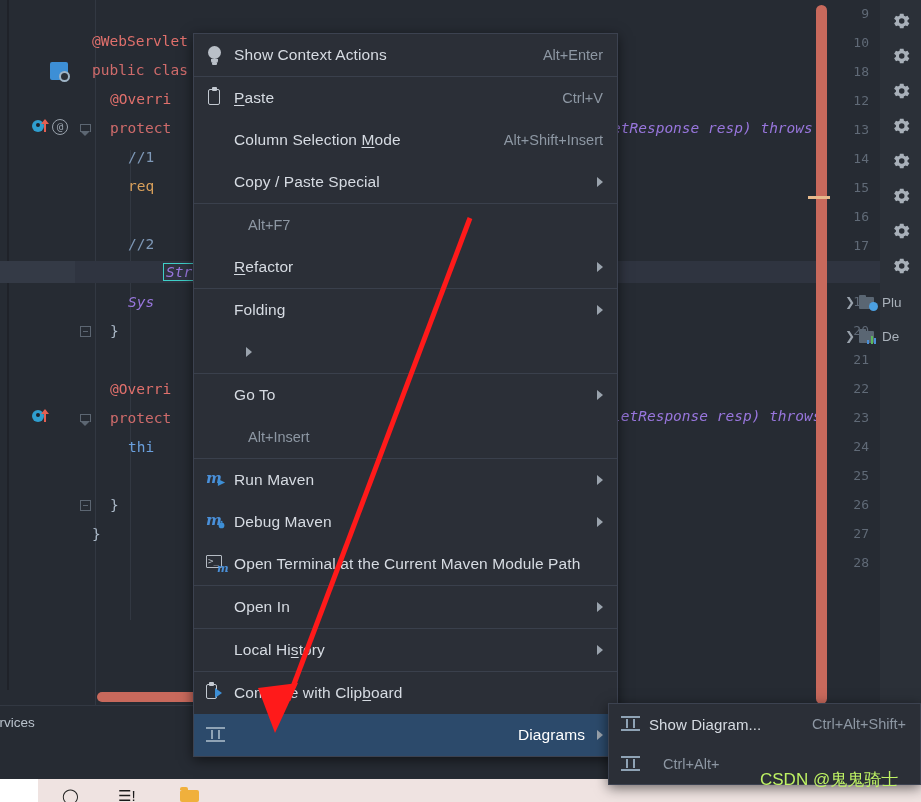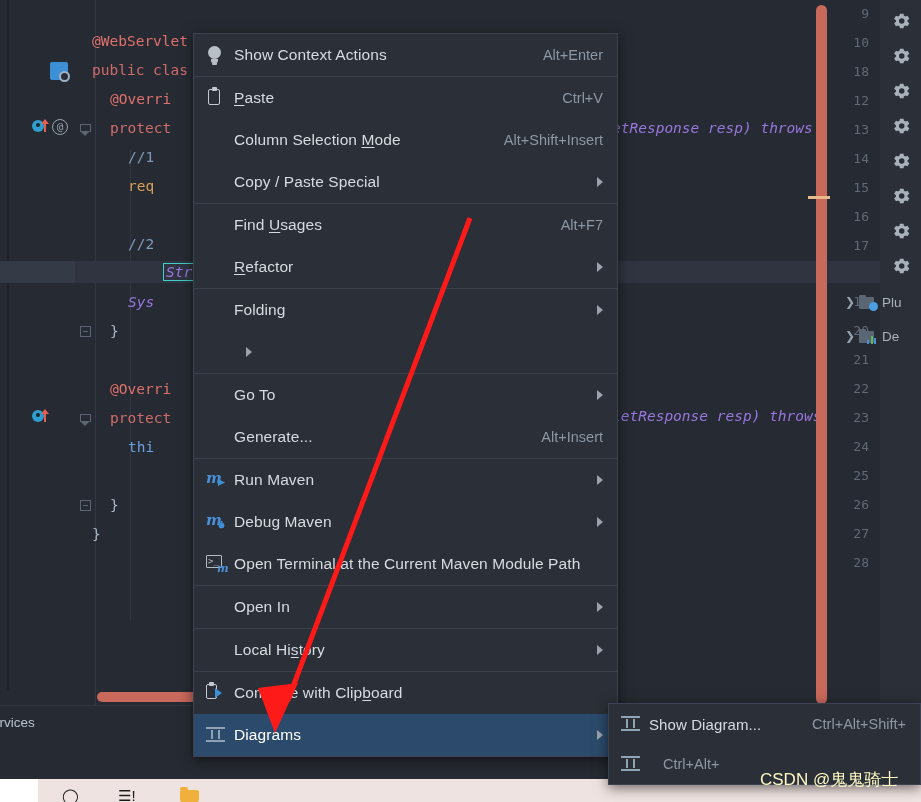--- a/index.html
+++ b/index.html
@@ -76,21 +76,21 @@
   #ctxmenu{
     position:absolute;left:193px;top:33px;width:425px;
     background:#2b2f37;border:1px solid #3c4250;box-sizing:border-box;
     box-shadow:0 3px 12px rgba(0,0,0,.55);
   }
   .mi{position:relative;display:flex;align-items:center;height:42px;padding:0 14px 0 10px;cursor:default;}
   .mi .ic{width:26px;height:20px;flex:0 0 26px;position:relative;margin-right:4px;}
   .mi .lbl{flex:1;color:#d6dbe2;font-size:15.5px;letter-spacing:.1px;}
   .mi .sc{color:#8d97a3;font-size:14.5px;margin-left:14px;}
   .mi .arr{margin-left:12px;width:0;height:0;border-top:5px solid transparent;border-bottom:5px solid transparent;border-left:6px solid #9aa3ad;}
-  .mi.sel{background:#2c4a6b;}
+  .mi.sel{background:#2c4a6b;text-align:right;}
   .mi.sel .lbl{color:#ffffff;}
   .sep{height:1px;background:#3a404c;margin:0;}
   u{text-decoration:underline;text-underline-offset:2px;}
 
   
   .ic-bulb{position:absolute;left:4px;top:1px;width:13px;height:13px;border-radius:50%;background:#b9bfc7;}
   .ic-bulb:after{content:"";position:absolute;left:3px;top:13px;width:7px;height:4px;background:#b9bfc7;border-radius:0 0 2px 2px;box-shadow:0 3px 0 -1px #b9bfc7;}
   .ic-clip{position:absolute;left:4px;top:1px;width:12px;height:16px;border:1.6px solid #c3c9d1;border-radius:2px;box-sizing:border-box;}
   .ic-clip:before{content:"";position:absolute;left:2.5px;top:-3px;width:5px;height:4px;background:#c3c9d1;border-radius:1px;}
   .ic-m{position:absolute;left:2px;top:1px;color:#4a90d9;font-family:"DejaVu Serif",serif;font-style:italic;font-weight:bold;font-size:15px;line-height:15px;}
@@ -110,21 +110,21 @@
     box-shadow:0 3px 12px rgba(0,0,0,.55);
   }
   #submenu .mi{height:40px;}
   #submenu .mi .lbl{font-size:15px;}
   #submenu .mi .sc{font-size:14.5px;white-space:nowrap;}
 
   
   #arrowsvg{position:absolute;left:0;top:0;width:921px;height:802px;pointer-events:none;}
 
   
-  #wm{position:absolute;left:760px;top:768px;color:#fef9c3;font-size:17px;white-space:nowrap;}
+  #wm{position:absolute;left:760px;top:768px;color:#bef264;font-size:17px;white-space:nowrap;}
 </style>
 </head>
 <body>
 
 <div id="ide">
 
   <div id="gutter"></div>
   <div id="editorBorderL"></div>
 
   <div class="ln" style="top:6px">9</div>
@@ -286,21 +286,20 @@
 
   <div class="mi">
     <span class="ic"></span>
     <span class="lbl">Copy / Paste Special</span>
     <span class="arr"></span>
   </div>
   <div class="sep"></div>
 
   <div class="mi">
     <span class="ic"></span>
-    <span class="lbl">Find <u>U</u>sages</span>
     <span class="sc">Alt+F7</span>
   </div>
 
   <div class="mi">
     <span class="ic"></span>
     <span class="lbl"><u>R</u>efactor</span>
     <span class="arr"></span>
   </div>
   <div class="sep"></div>
 
@@ -317,21 +316,20 @@
   <div class="sep"></div>
 
   <div class="mi">
     <span class="ic"></span>
     <span class="lbl">Go To</span>
     <span class="arr"></span>
   </div>
 
   <div class="mi">
     <span class="ic"></span>
-    <span class="lbl">Generate...</span>
     <span class="sc">Alt+Insert</span>
   </div>
   <div class="sep"></div>
 
   <div class="mi">
     <span class="ic">
       <i class="ic-m">m</i>
       <svg class="ic-msub" viewBox="0 0 10 10">
           <path fill="#3d8fd6" d="M1 1l8 4-8 4z"></path>
         </svg>

